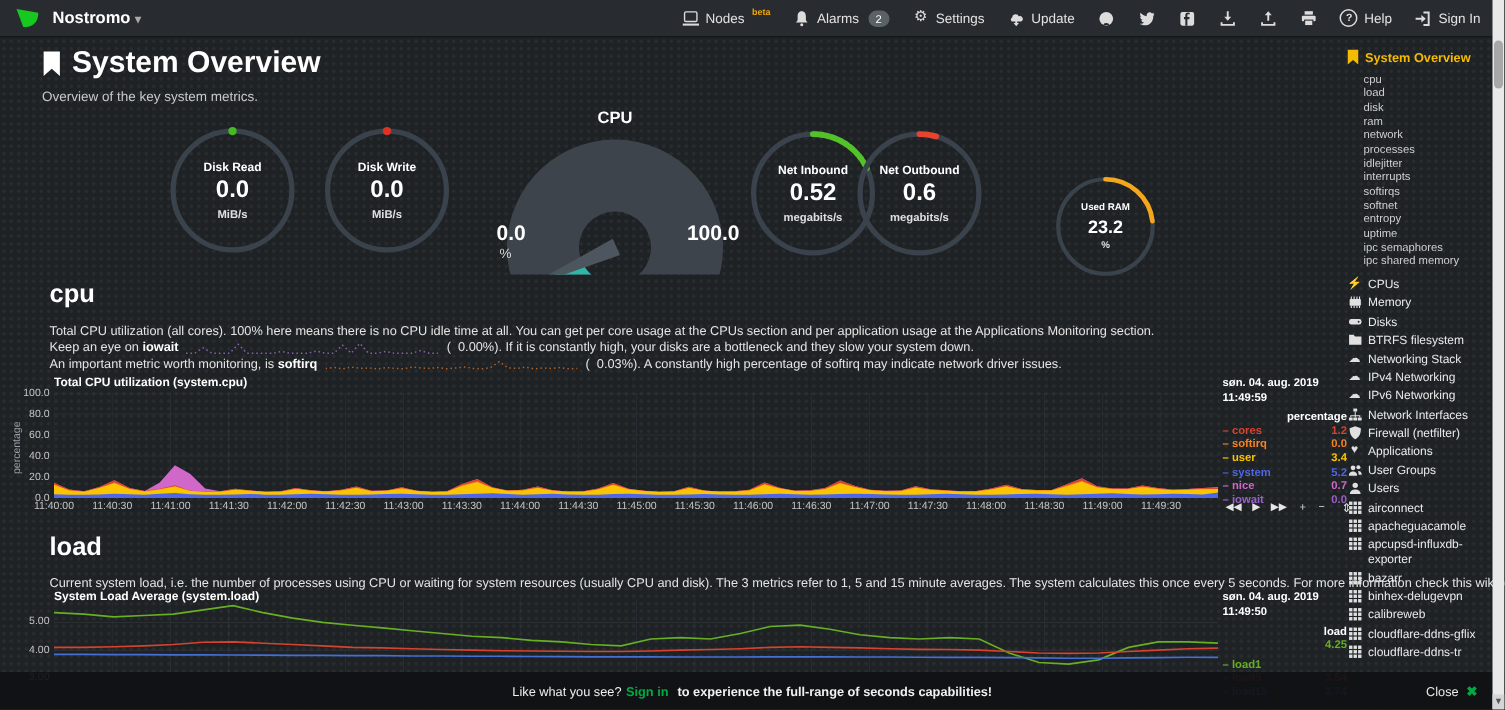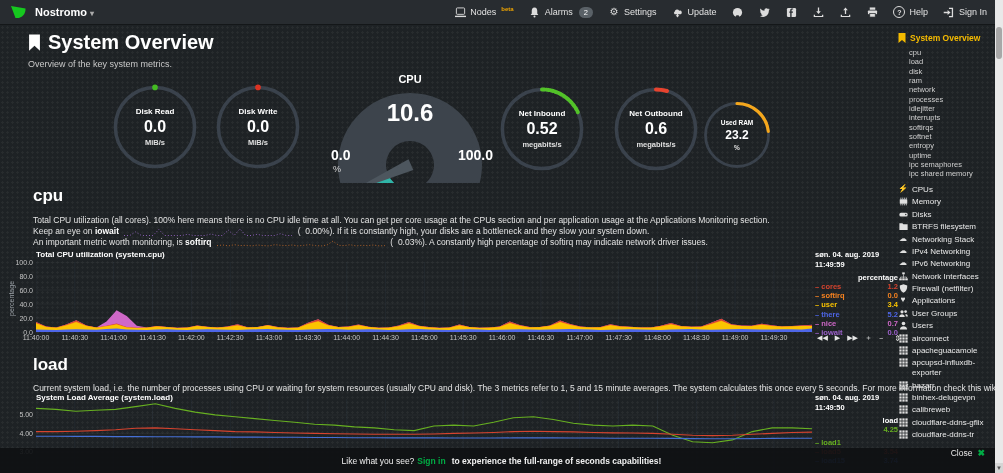--- a/index.html
+++ b/index.html
@@ -72,21 +72,21 @@
   .side-gap{height:5px}
   .side-row{display:flex;align-items:flex-start;gap:4px;font-size:8px;line-height:10px;padding:1.2px 0;color:#eaeaea;cursor:pointer}
   .side-row .sico{flex:0 0 10px;display:inline-flex;justify-content:center;color:#e0e0e0}
   .side-row .sico svg{width:9px;height:9px}
   .side-row .sico .glyph{font-size:8px}
   
   .footer{position:absolute;left:0;bottom:0;width:1003px;height:25px;background:rgba(15,17,19,0.93);
     z-index:45;display:flex;align-items:center;justify-content:center;font-size:8.5px;color:#f0f0f0}
   .footer .green{color:#00ab44;font-weight:bold;cursor:pointer;margin:0 3px}
   .footer b{margin-left:3px}
-  .close-box{position:absolute;right:18px;top:0;bottom:0;display:flex;align-items:flex-start;gap:5px;font-size:8.5px;color:#e8e8e8;cursor:pointer}
+  .close-box{position:absolute;right:18px;top:0;bottom:0;display:flex;align-items:center;gap:5px;font-size:8.5px;color:#e8e8e8;cursor:pointer}
   .close-box .x{color:#00ab44;font-weight:bold;font-size:9px}
   
   .scrollbar{position:absolute;right:0;top:0;width:8px;height:473px;background:#e9e9e9;z-index:60}
   .sb-thumb{position:absolute;left:1px;width:6px;top:27px;height:32px;background:#a8a8a8;border-radius:3px}
   .sb-btn{position:absolute;left:0;width:8px;height:10px;bottom:0;background:#d5d5d5;color:#555;font-size:6px;display:flex;align-items:center;justify-content:center}
 </style>
 </head>
 <body>
 
 <header class="navbar">
@@ -233,52 +233,51 @@
       <svg viewBox="0 0 100 100">
         <circle cx="50" cy="50" r="45" fill="none" stroke="#3a424c" stroke-width="4"></circle>
         <path d="M50.00,5.00 A45,45 0 0 1 90.72,30.84" fill="none" stroke="#52c228" stroke-width="4.5" stroke-linecap="round" stroke-dasharray="2.8,2.2"></path>
       </svg>
       <div class="ring-in">
         <div class="rlabel">Net Inbound</div>
         <div class="rvalue">0.52</div>
         <div class="runit">megabits/s</div>
       </div>
     </div>
-    <div class="ring" style="left: 612px; top: 85px; width: 88px; height: 88px;">
+    <div class="ring" style="left: 569px; top: 85px; width: 88px; height: 88px;">
       <svg viewBox="0 0 100 100">
         <circle cx="50" cy="50" r="45" fill="none" stroke="#3a424c" stroke-width="4"></circle>
         <path d="M50.00,5.00 A45,45 0 0 1 62.55,6.79" fill="none" stroke="#e8432e" stroke-width="4.5" stroke-linecap="round"></path>
       </svg>
       <div class="ring-in">
         <div class="rlabel">Net Outbound</div>
         <div class="rvalue">0.6</div>
         <div class="runit">megabits/s</div>
       </div>
     </div>
-    <div class="ring small" style="left: 702px; top: 100px; width: 70px; height: 70px;">
+    <div class="ring small" style="left: 702px; top: 116px; width: 70px; height: 70px;">
       <svg viewBox="0 0 100 100">
         <circle cx="50" cy="50" r="45" fill="none" stroke="#3a424c" stroke-width="4"></circle>
         <path d="M50.00,5.00 A45,45 0 0 1 94.71,44.92" fill="none" stroke="#f5a71c" stroke-width="4.5" stroke-linecap="round"></path>
       </svg>
       <div class="ring-in">
         <div class="rlabel">Used RAM</div>
         <div class="rvalue">23.2</div>
         <div class="runit">%</div>
       </div>
     </div>
   </div>
 
 <div class="cpu-gauge">
   <div class="cg-title">CPU</div>
   <svg id="cpuGaugeSvg" viewBox="0 0 174 110" style="position:absolute;left:0;top:0;width:174px;height:110px">
       <path d="M45.70,150.98 A72,72 0 1 1 128.30,150.98 L100.77,111.66 A24,24 0 1 0 73.23,111.66 Z" fill="#3d444c"></path>
       <path d="M45.70,150.98 A72,72 0 0 1 21.36,121.58 L65.12,101.86 A24,24 0 0 0 73.23,111.66 Z" fill="#30b5a8"></path>
       <path d="M25.00505649051359,119.9397025620458 L85.52206528809079,86.18487240145723 L90.3776951174951,96.95894905128596 Z" fill="#4d565e"></path>
     </svg>
-  <div class="cg-value">10.6</div>
   <div class="cg-min">0.0</div>
   <div class="cg-max">100.0</div>
   <div class="cg-unit">%</div>
 </div>
 
 <div class="h2" style="left:33px;top:186px">cpu</div>
 <div class="para" style="left:33px;top:215px">Total CPU utilization (all cores). 100% here means there is no CPU idle time at all. You can get per core usage at the CPUs section and per application usage at the Applications Monitoring section.</div>
 <div class="para" style="left:33px;top:226px">
   <span>Keep an eye on </span><b>iowait</b>
   <svg class="spark" id="spark-iowait" width="168" height="10">
@@ -369,21 +368,21 @@
     </div>
     <div class="lrow">
       <span style="color: rgb(245, 130, 32);">– softirq</span>
       <span style="color: rgb(245, 130, 32);">0.0</span>
     </div>
     <div class="lrow">
       <span style="color: rgb(251, 196, 0); text-align: right;">– user</span>
       <span style="color: rgb(251, 196, 0);">3.4</span>
     </div>
     <div class="lrow">
-      <span style="color: rgb(78, 102, 232);">– there</span>
+      <span style="color: rgb(78, 102, 232);">– system</span>
       <span style="color: rgb(78, 102, 232);">5.2</span>
     </div>
     <div class="lrow">
       <span style="color: rgb(207, 104, 200);">– nice</span>
       <span style="color: rgb(207, 104, 200);">0.7</span>
     </div>
     <div class="lrow">
       <span style="color: rgb(154, 95, 201);">– iowait</span>
       <span style="color: rgb(154, 95, 201);">0.0</span>
     </div>

